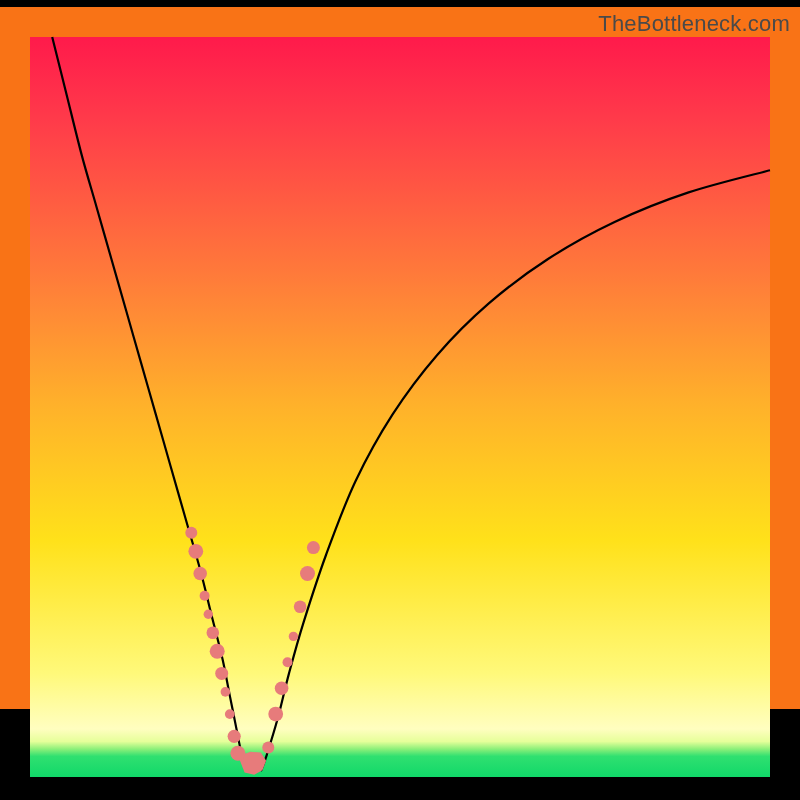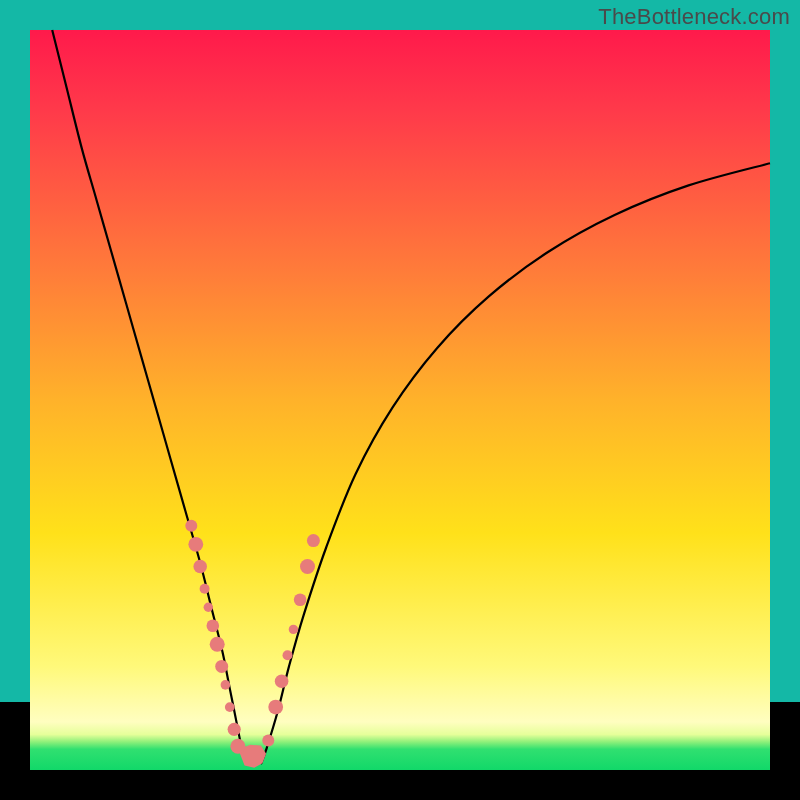--- a/index.html
+++ b/index.html
@@ -7,24 +7,24 @@
     padding: 0;
     width: 800px;
     height: 800px;
     background: #000;
     overflow: hidden;
     font-family: -apple-system, BlinkMacSystemFont, "Segoe UI", Arial, sans-serif;
   }
   .frame {
     position: absolute;
     left: 0;
-    top: 0;
+    top: 7px;
     width: 800px;
     height: 702px;
-    background: #14b8a6;
+    background: #f97316;
   }
   .plot {
     position: absolute;
     left: 30px;
     top: 30px;
     width: 740px;
     height: 740px;
     
     background: linear-gradient(
       to bottom,

